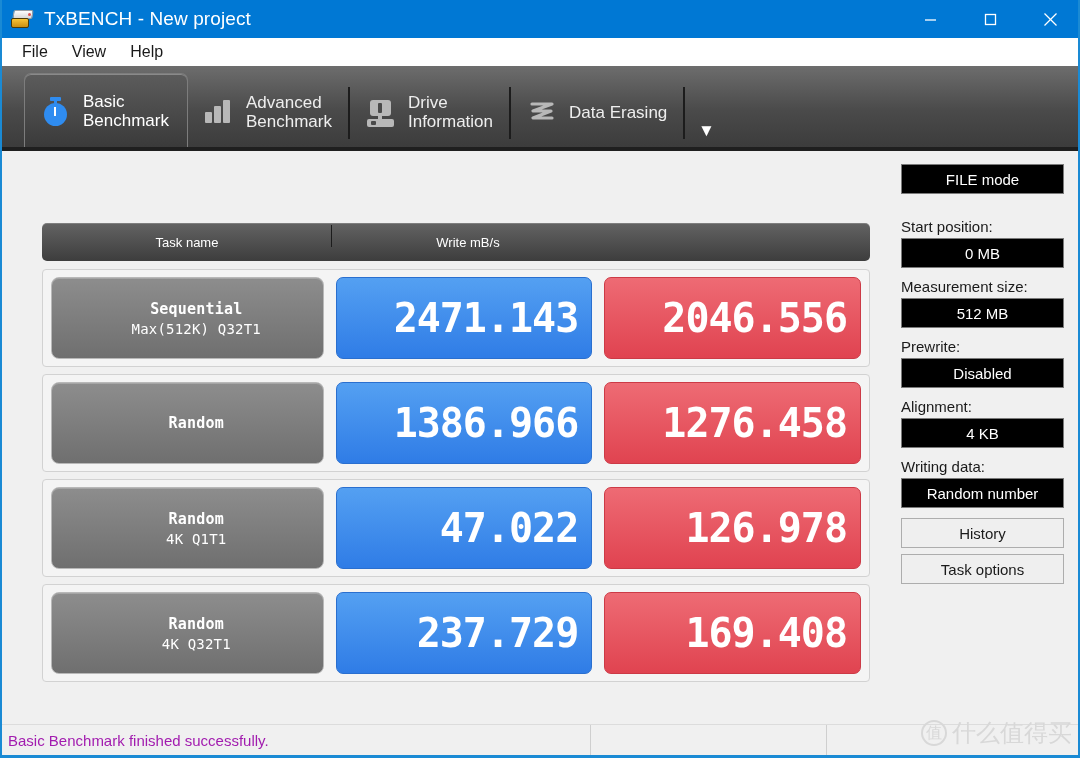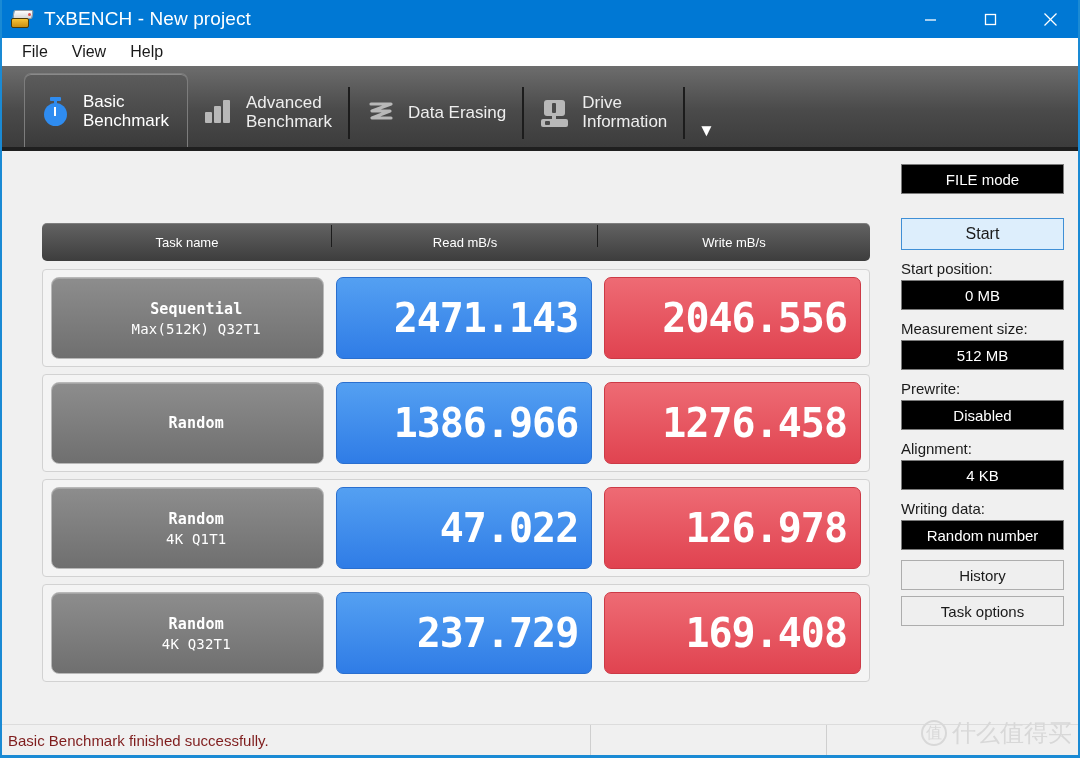--- a/index.html
+++ b/index.html
@@ -324,21 +324,21 @@
     position: absolute; left: 0; right: 0; bottom: 0;
     height: 31px;
     background: #f0f0f0;
     border-top: 1px solid #dcdcdc;
     display: flex; align-items: center;
     margin: 0 -2px;
   }
   .status-cell {
     height: 31px; display: flex; align-items: center;
     padding-left: 8px;
-    font-size: 15px; color: #7f1d1d;
+    font-size: 15px; color: #a21caf;
   }
   .s0 { width: 590px; }
   .s1 { width: 236px; border-left: 1px solid #cfcfcf; }
   .s2 { flex: 1; border-left: 1px solid #cfcfcf; }
 
   
   .watermark {
     position: absolute; right: 6px; bottom: 6px;
     display: flex; align-items: center;
     color: #d8d8d8; font-size: 24px;
@@ -404,56 +404,55 @@
     </div>
 
     <div class="tab">
       <div class="tab-icon ico-bars">
         <span class="b1"></span>
           <span class="b2"></span>
           <span class="b3"></span>
       </div>
       <div class="tab-label">Advanced
 Benchmark</div>
-      <div class="sep"></div>
-    </div>
-
-    <div class="tab">
-      <div class="tab-icon ico-zig">
-        <svg width="30" height="30" viewBox="0 0 30 30">
-          <path d="M5 7 L25 7 L6 14 L24 14 L6 21 L25 21" fill="none" stroke="#b8b8b8" stroke-width="3.2" stroke-linejoin="round" stroke-linecap="round"></path>
-        </svg>
-      </div>
-      <div class="tab-label">Data Erasing</div>
       <div class="sep"></div>
     </div>
 
     <div class="tab">
       <div class="tab-icon ico-driveinfo">
         <div class="di-top"></div>
           <div class="di-i"></div>
         <div class="di-neck"></div>
           <div class="di-base"></div>
           <div class="di-dot"></div>
       </div>
       <div class="tab-label">Drive
 Information</div>
       <div class="sep"></div>
     </div>
 
+    <div class="tab">
+      <div class="tab-icon ico-zig">
+        <svg width="30" height="30" viewBox="0 0 30 30">
+          <path d="M5 7 L25 7 L6 14 L24 14 L6 21 L25 21" fill="none" stroke="#b8b8b8" stroke-width="3.2" stroke-linejoin="round" stroke-linecap="round"></path>
+        </svg>
+      </div>
+      <div class="tab-label">Data Erasing</div>
+      <div class="sep"></div>
+    </div>
+
     <div class="tab-overflow">▼</div>
   </div>
 
   <div class="body-area">
 
 
     <div class="results">
       <div class="table-header">
         <div class="th c0">Task name</div>
-        <div class="th c1">Read mB/s</div>
         <div class="th c2">Write mB/s</div>
       </div>
 
       <div class="rows">
 
         <div class="row-card">
           <div class="task-cell">
             <div class="task-line1">Sequential</div>
             <div class="task-line2">Max(512K) Q32T1</div>
           </div>
@@ -485,21 +484,20 @@
           </div>
           <div class="val-cell val-read">237.729</div>
           <div class="val-cell val-write">169.408</div>
         </div>
 
       </div>
     </div>
 
     <div class="sidebar">
       <div class="mode-field">FILE mode</div>
-      <div class="start-btn">Start</div>
 
       <div class="opt-block">
         <div class="opt-label">Start position:</div>
         <div class="opt-field">0 MB</div>
       </div>
 
       <div class="opt-block">
         <div class="opt-label">Measurement size:</div>
         <div class="opt-field">512 MB</div>
       </div>

